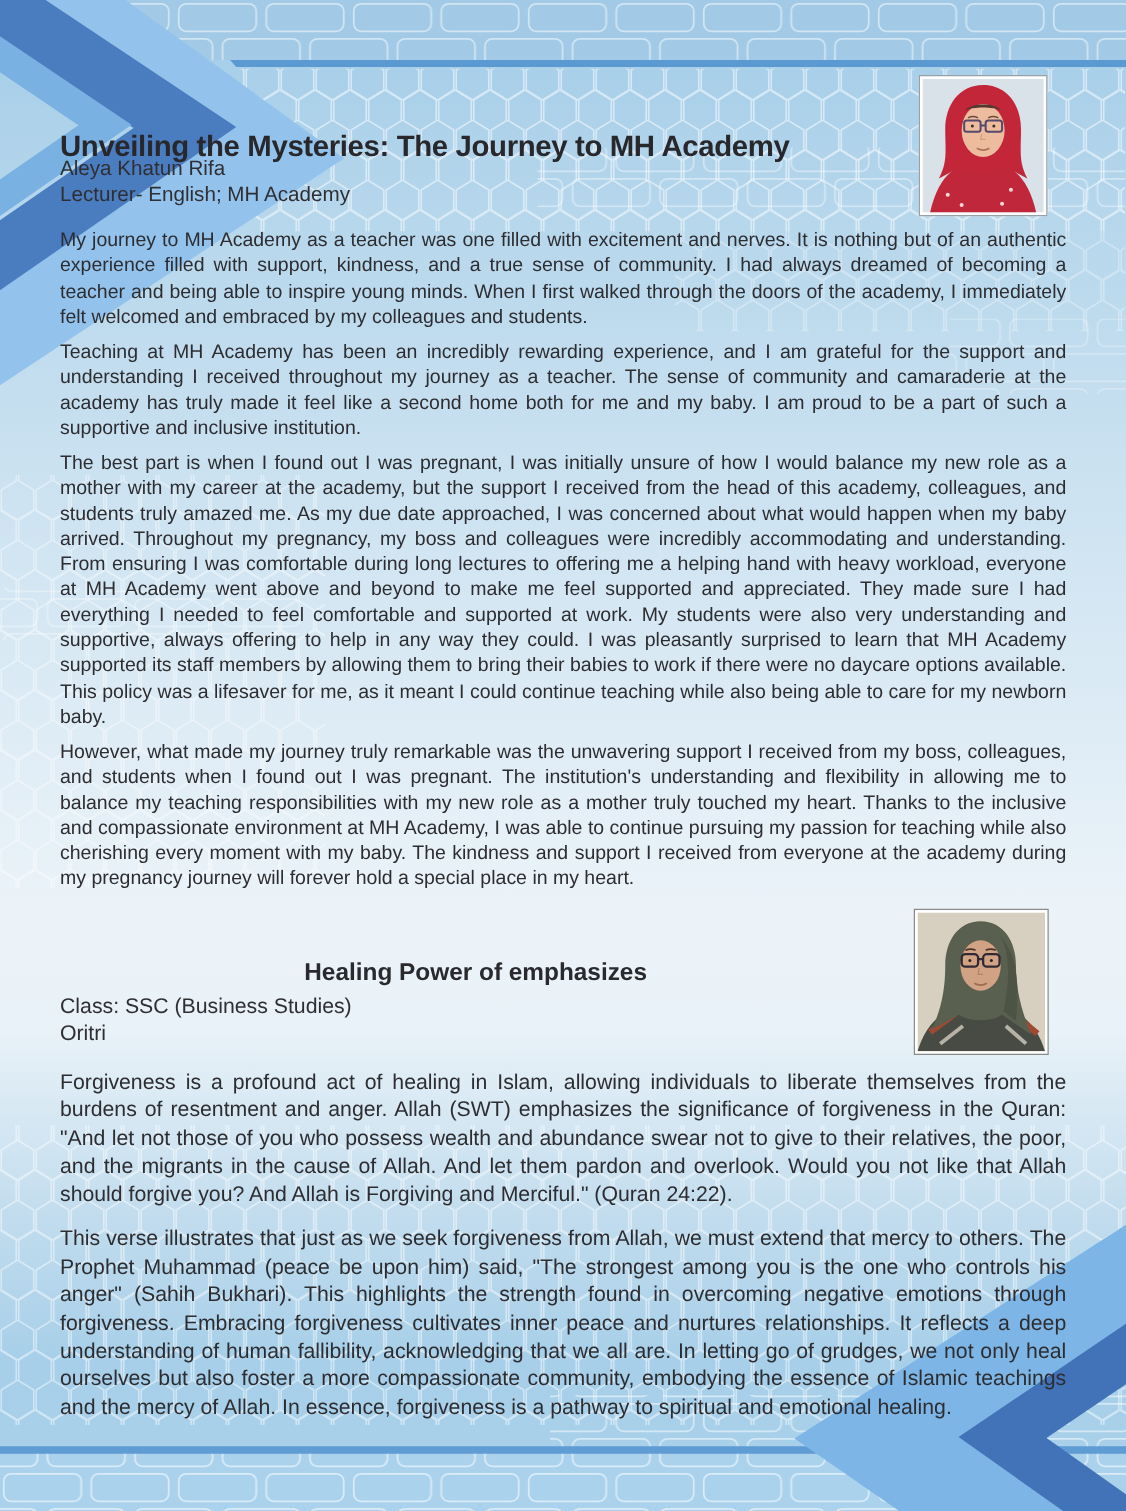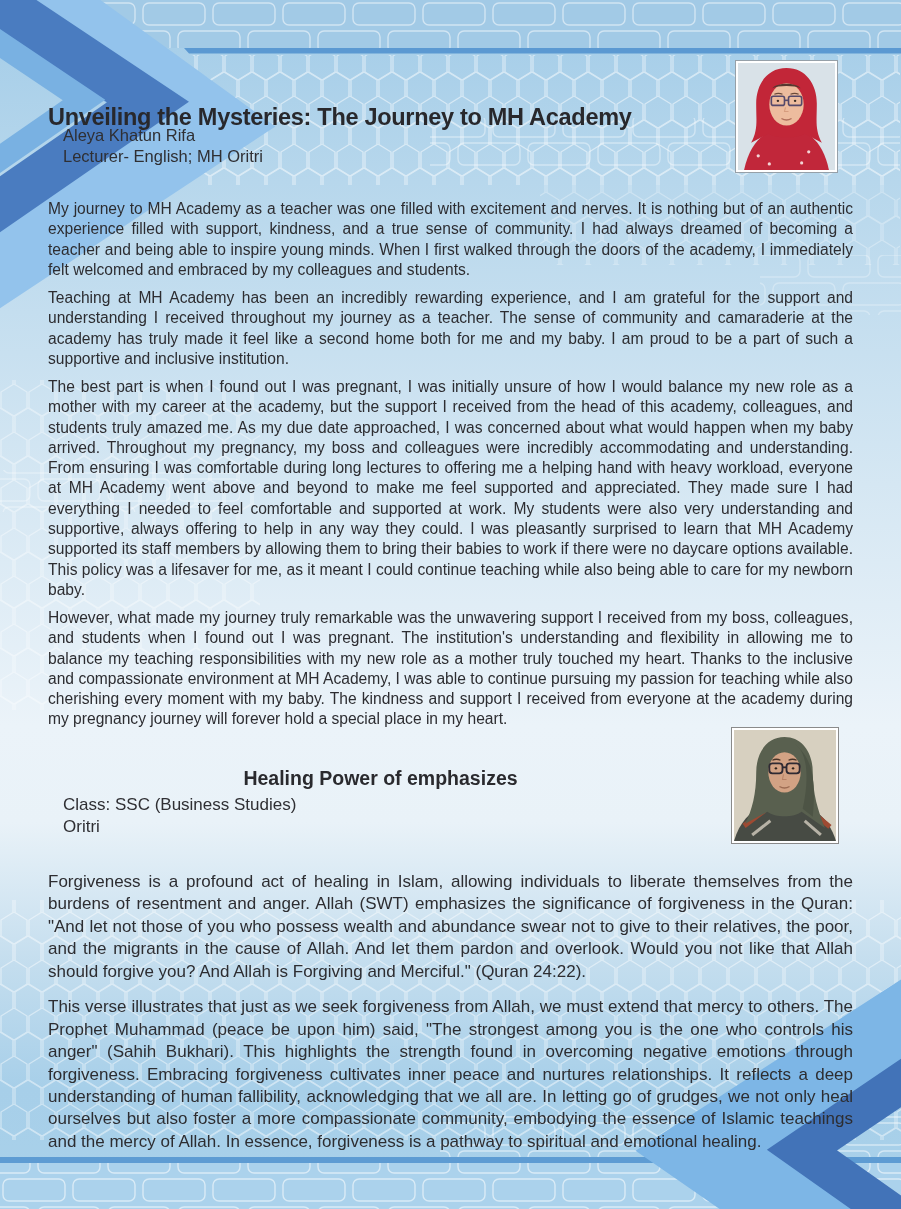--- a/index.html
+++ b/index.html
@@ -10,26 +10,26 @@
       #a6cde8 0%, #a8cfe9 4%, #b7d7ec 15%, #d5e7f3 40%,
       #ebf3f9 60%, #e9f2f8 68%, #c3ddee 80%, #a7cfe9 90%, #a9d1ea 100%);
   }
   .bg-svg{position:absolute;left:0;top:0;width:901px;height:1209px;}
   .content{position:absolute;left:0;top:0;width:761px;height:1209px;}
   .a1-title{
     position:absolute;left:48px;top:88px;width:700px;
     font-size:23.5px;font-weight:bold;letter-spacing:-0.3px;color:#28282c;
   }
   .byline{
-    position:absolute;left:63px;font-size:16.5px;line-height:1.27;color:#2f2f33;
+    position:absolute;left:48px;font-size:16.5px;line-height:1.27;color:#2f2f33;
   }
   .a1-byline{top:125px;}
   .a2-byline{top:794px;font-size:17px;}
   .body-text{
-    position:absolute;left:48px;width:805px;text-align:justify;color:#2d2d31;margin-top:16px;
+    position:absolute;left:48px;width:805px;text-align:justify;color:#2d2d31;
   }
   .a1-body{top:183px;font-size:15.6px;line-height:1.3;}
   .a2-body{top:855px;font-size:17px;line-height:1.32;}
   .body-text p{margin:0;}
   .a1-body p + p{margin-top:8px;}
   .a2-body p + p{margin-top:13px;}
   .a2-heading{
     position:absolute;left:48px;right:48px;top:751px;text-align:center;
     font-size:19.5px;font-weight:bold;color:#2a2a2e;
   }
@@ -95,21 +95,21 @@
       <polyline points="932,1062 802,1150 932,1242" stroke="#4273b8" stroke-width="40" fill="none"></polyline>
     </g>
   </svg>
 
   <div class="content">
 
     <h1 class="a1-title">Unveiling the Mysteries: The Journey to MH Academy</h1>
 
     <div class="byline a1-byline">
       <div>Aleya Khatun Rifa</div>
-      <div>Lecturer- English; MH Oritri</div>
+      <div>Lecturer- English; MH Academy</div>
     </div>
 
     <figure class="photo photo-1">
       <svg viewBox="0 0 96 106" xmlns="http://www.w3.org/2000/svg" preserveAspectRatio="none">
         <rect x="0" y="0" width="96" height="106" fill="#d9e2e8"></rect>
         <path d="M6,106 C13,74 30,65 48,65 C66,65 83,74 90,106 Z" fill="#c1273a"></path>
         <circle cx="20" cy="92" r="1.6" fill="#f3d6d6"></circle>
         <circle cx="70" cy="88" r="1.6" fill="#f3d6d6"></circle>
         <circle cx="31" cy="100" r="1.6" fill="#f3d6d6"></circle>
         <circle cx="63" cy="99" r="1.6" fill="#f3d6d6"></circle>

